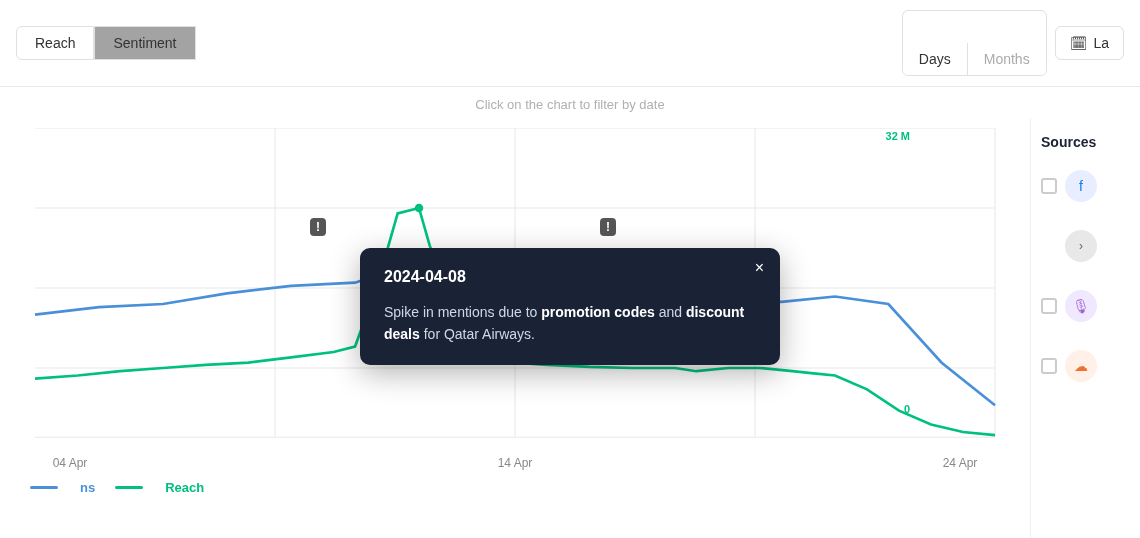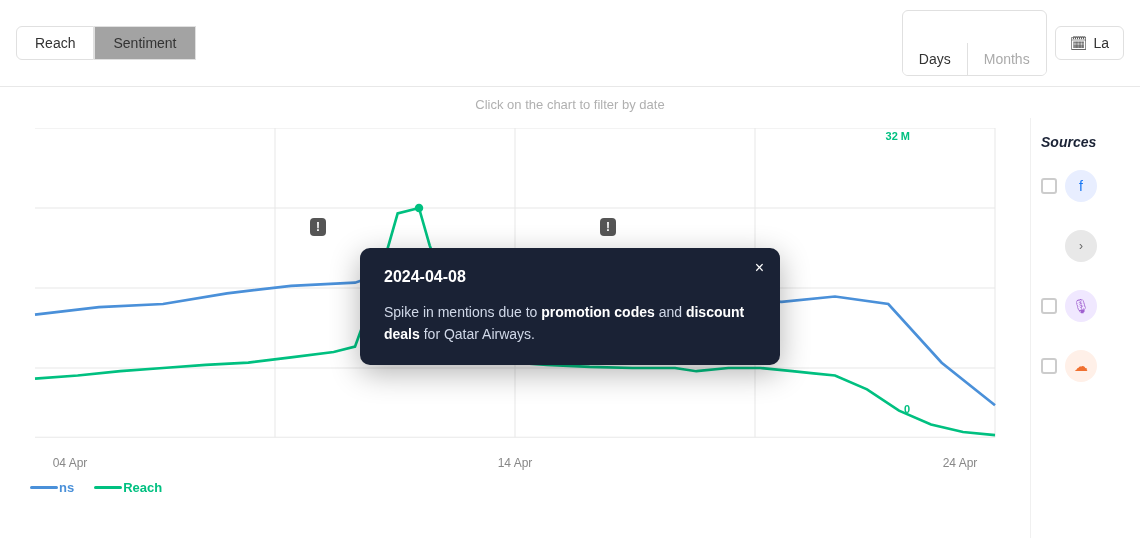--- a/index.html
+++ b/index.html
@@ -125,21 +125,21 @@
     .legend {
       display: flex;
       align-items: center;
       gap: 20px;
       padding: 10px 10px 0;
       font-size: 13px;
     }
     .legend-item {
       display: flex;
       align-items: center;
-      gap: 1px;
+      gap: 22px;
     }
     .legend-line {
       width: 28px;
       height: 3px;
       border-radius: 2px;
     }
     .legend-label {
       font-weight: 600;
       color: #00c080;
     }
@@ -193,21 +193,20 @@
       padding: 16px 10px;
       display: flex;
       flex-direction: column;
       gap: 16px;
     }
     .sources-title {
       font-size: 14px;
       font-weight: 700;
       color: #1a2235;
       margin-bottom: 4px;
-      font-style: italic;
     }
     .source-row {
       display: flex;
       align-items: center;
       gap: 8px;
       margin-bottom: 12px;
     }
     .source-checkbox {
       width: 16px;
       height: 16px;

